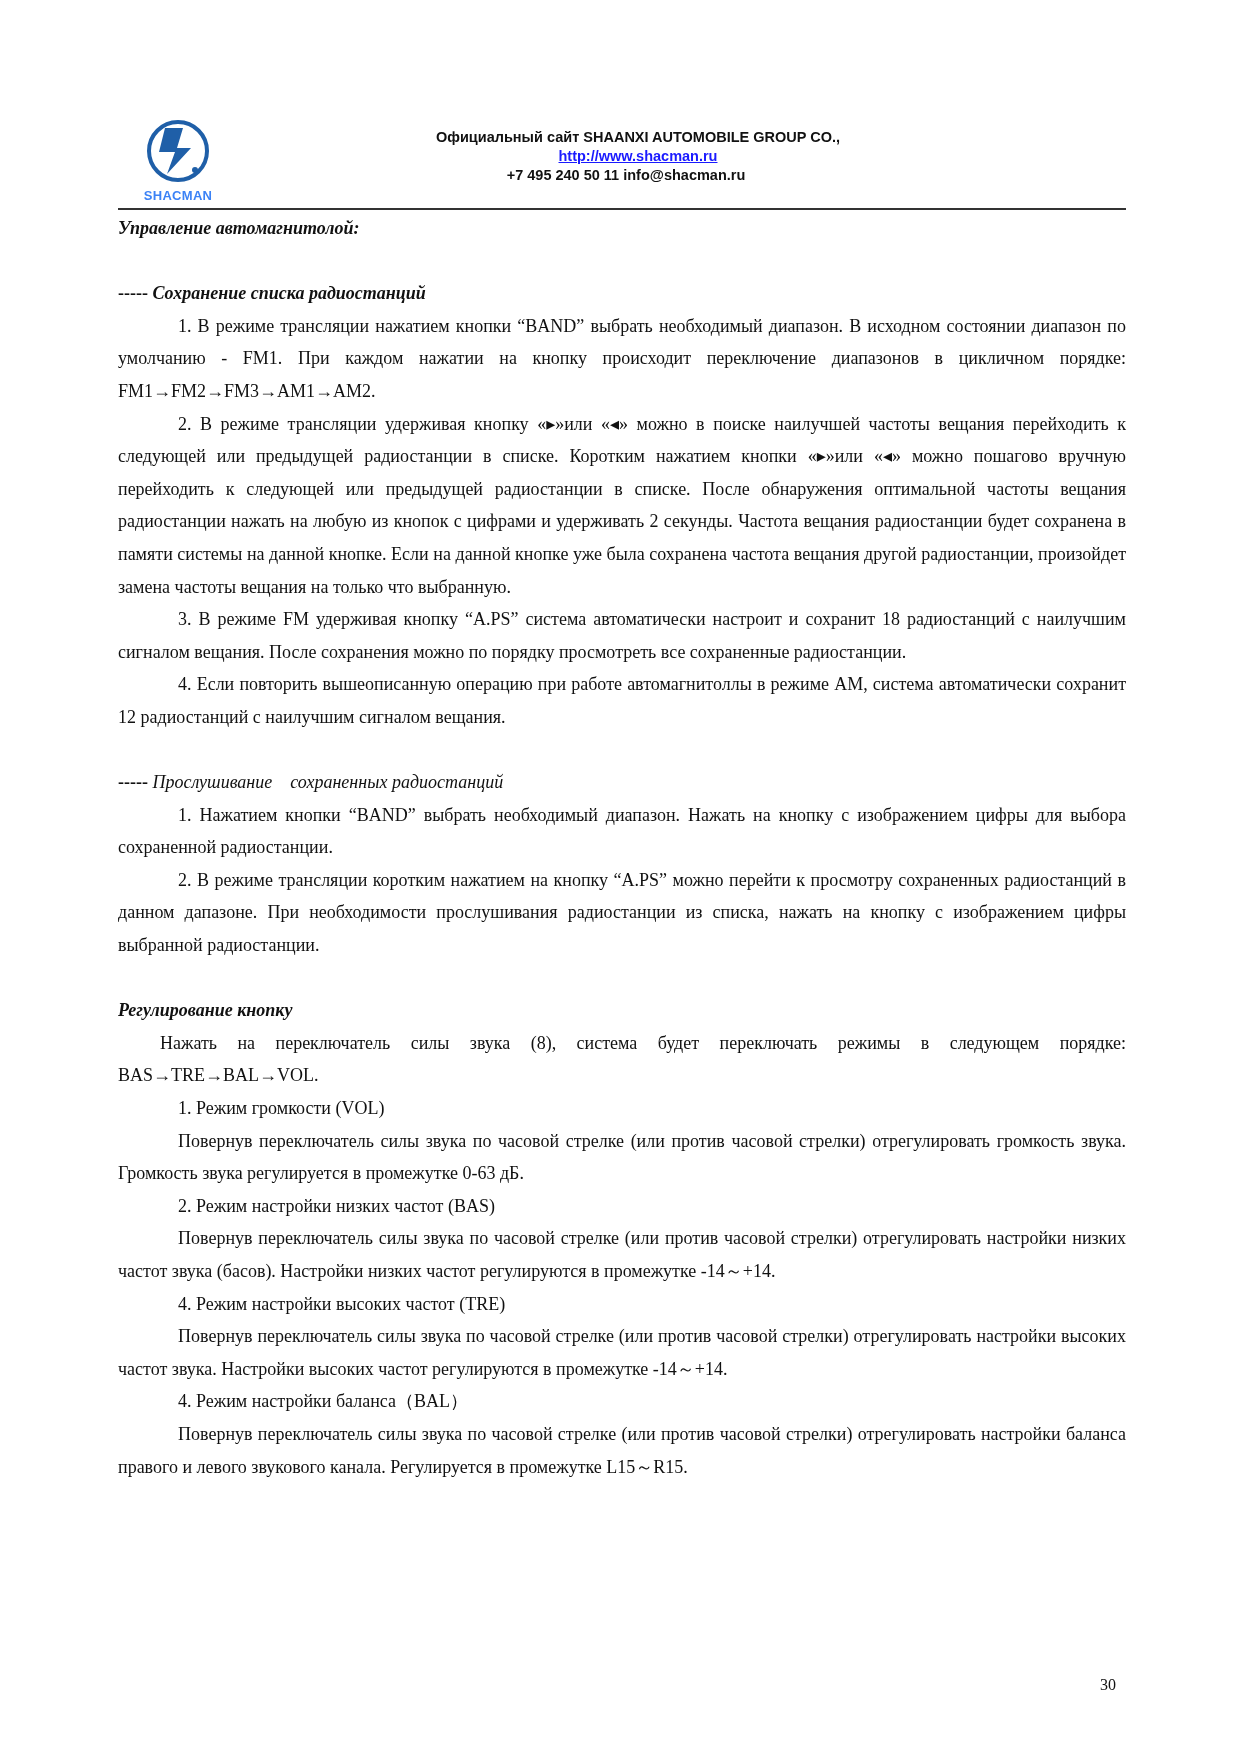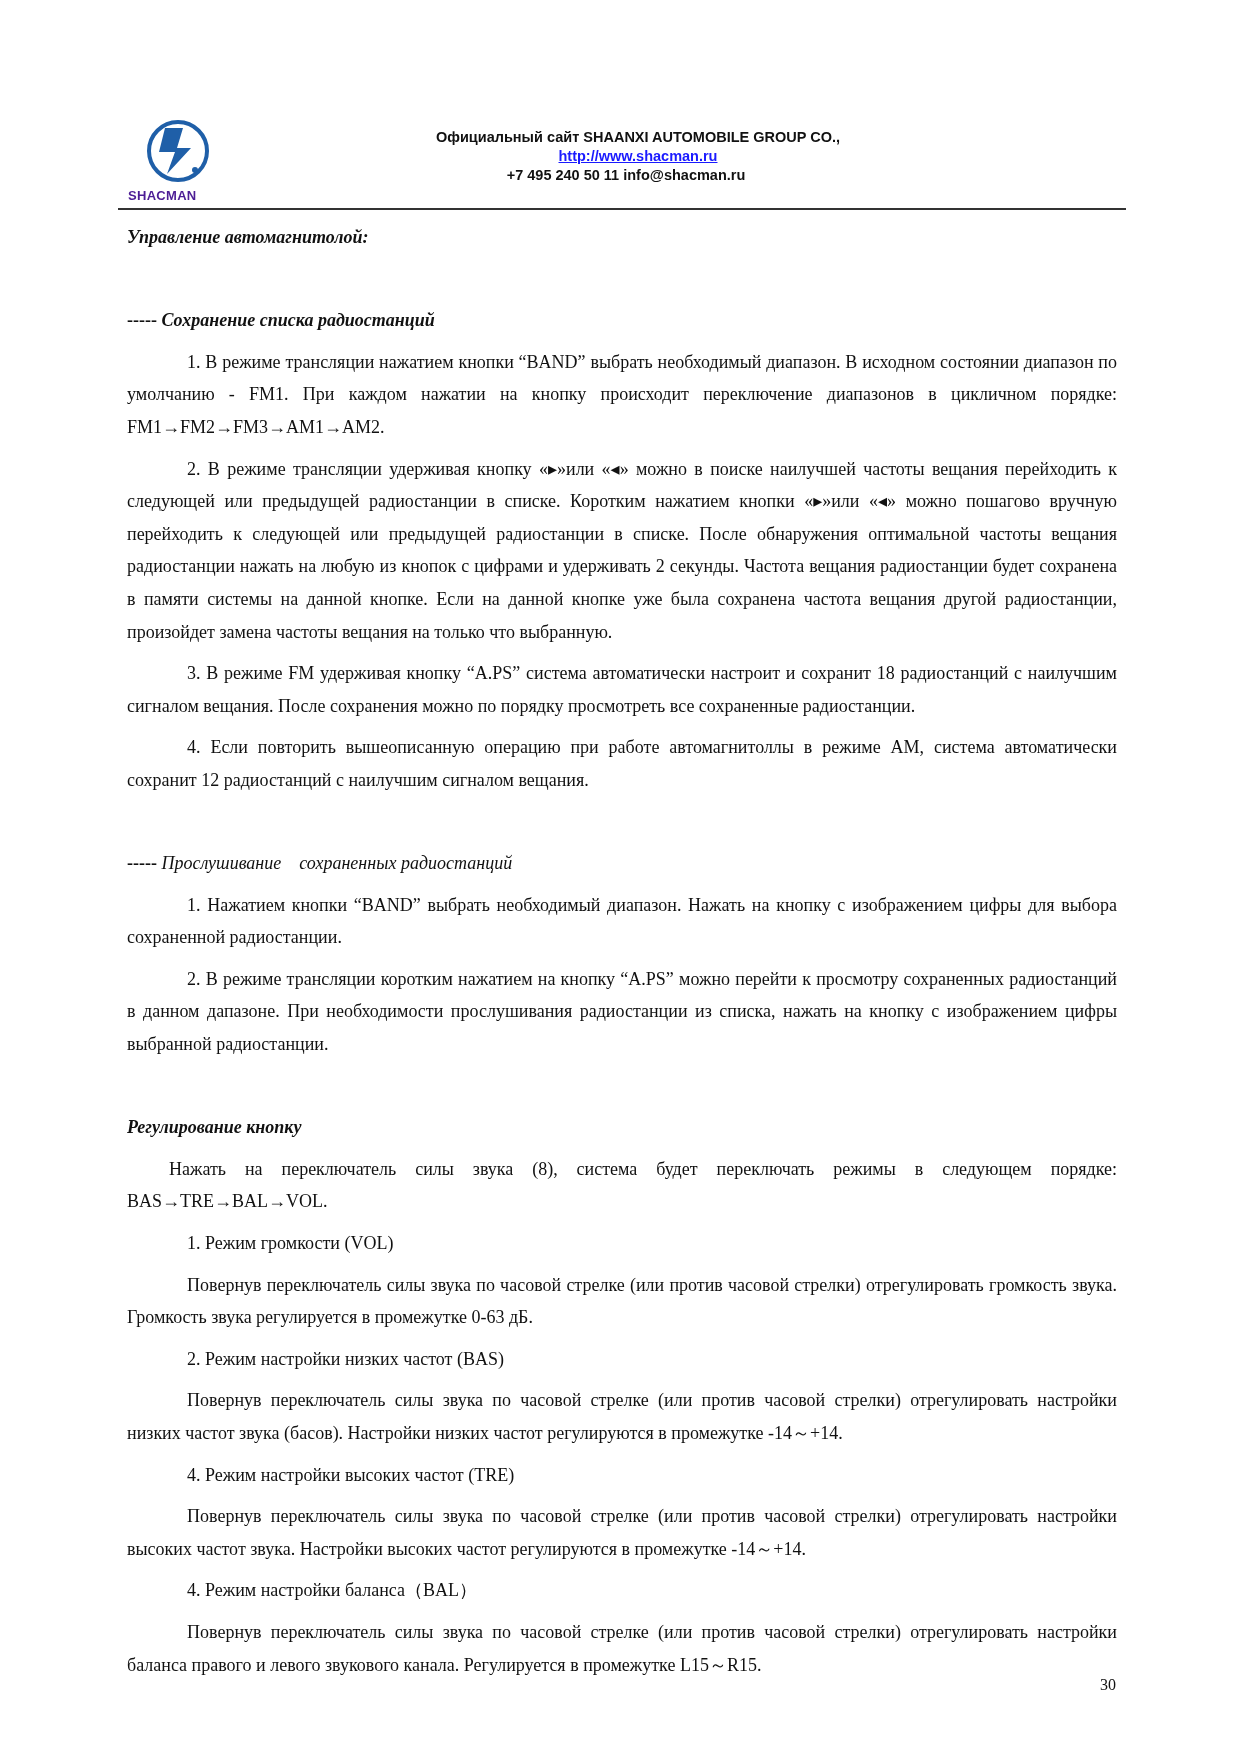--- a/index.html
+++ b/index.html
@@ -1,25 +1,25 @@
 <!DOCTYPE html>
 <html><head>
 <meta charset="utf-8">
 <style>
   html, body { margin: 0; padding: 0; background: #ffffff; }
   body { width: 1241px; height: 1755px; position: relative; overflow: hidden; font-family: "Liberation Serif", serif; color: #111; }
   .header { position: absolute; left: 118px; top: 112px; width: 1008px; height: 96px; border-bottom: 2px solid #333; }
   .logo { position: absolute; left: 10px; top: 6px; width: 100px; height: 84px; }
   .logo svg { display: block; margin: 0 auto; }
-  .logo-text { position: absolute; left: 0; top: 70px; width: 100px; text-align: left; font-family: "Liberation Sans", sans-serif; font-weight: bold; font-size: 13px; letter-spacing: 0.3px; color: #4c1d95; }
+  .logo-text { position: absolute; left: 0; top: 70px; width: 100px; text-align: center; font-family: "Liberation Sans", sans-serif; font-weight: bold; font-size: 13px; letter-spacing: 0.3px; color: #3b82f6; }
   .head-info { position: absolute; left: 260px; top: 16px; width: 520px; text-align: center; font-family: "Liberation Sans", sans-serif; font-weight: bold; font-size: 14.5px; line-height: 19px; color: #111; }
   .head-info a { color: #1a1aff; text-decoration: underline; }
   .head-info .phone { position: relative; left: -12px; }
   .content { position: absolute; left: 118px; top: 212px; width: 1008px; font-size: 18px; line-height: 32.6px; }
-  .content p { margin: 9px; text-align: justify; }
+  .content p { margin: 0; text-align: justify; }
   .content .ind { text-indent: 60px; }
   .content .ind2 { text-indent: 42px; }
   .h-ital { font-style: italic; font-weight: bold; }
   .h-ital-norm { font-style: italic; }
   .dash { font-weight: bold; font-style: normal; }
   .gap { height: 32.6px; }
   .page-num { position: absolute; left: 1100px; top: 1676px; font-size: 16px; font-family: Liberation Serif, serif; }
 </style>
 </head>
 <body>

